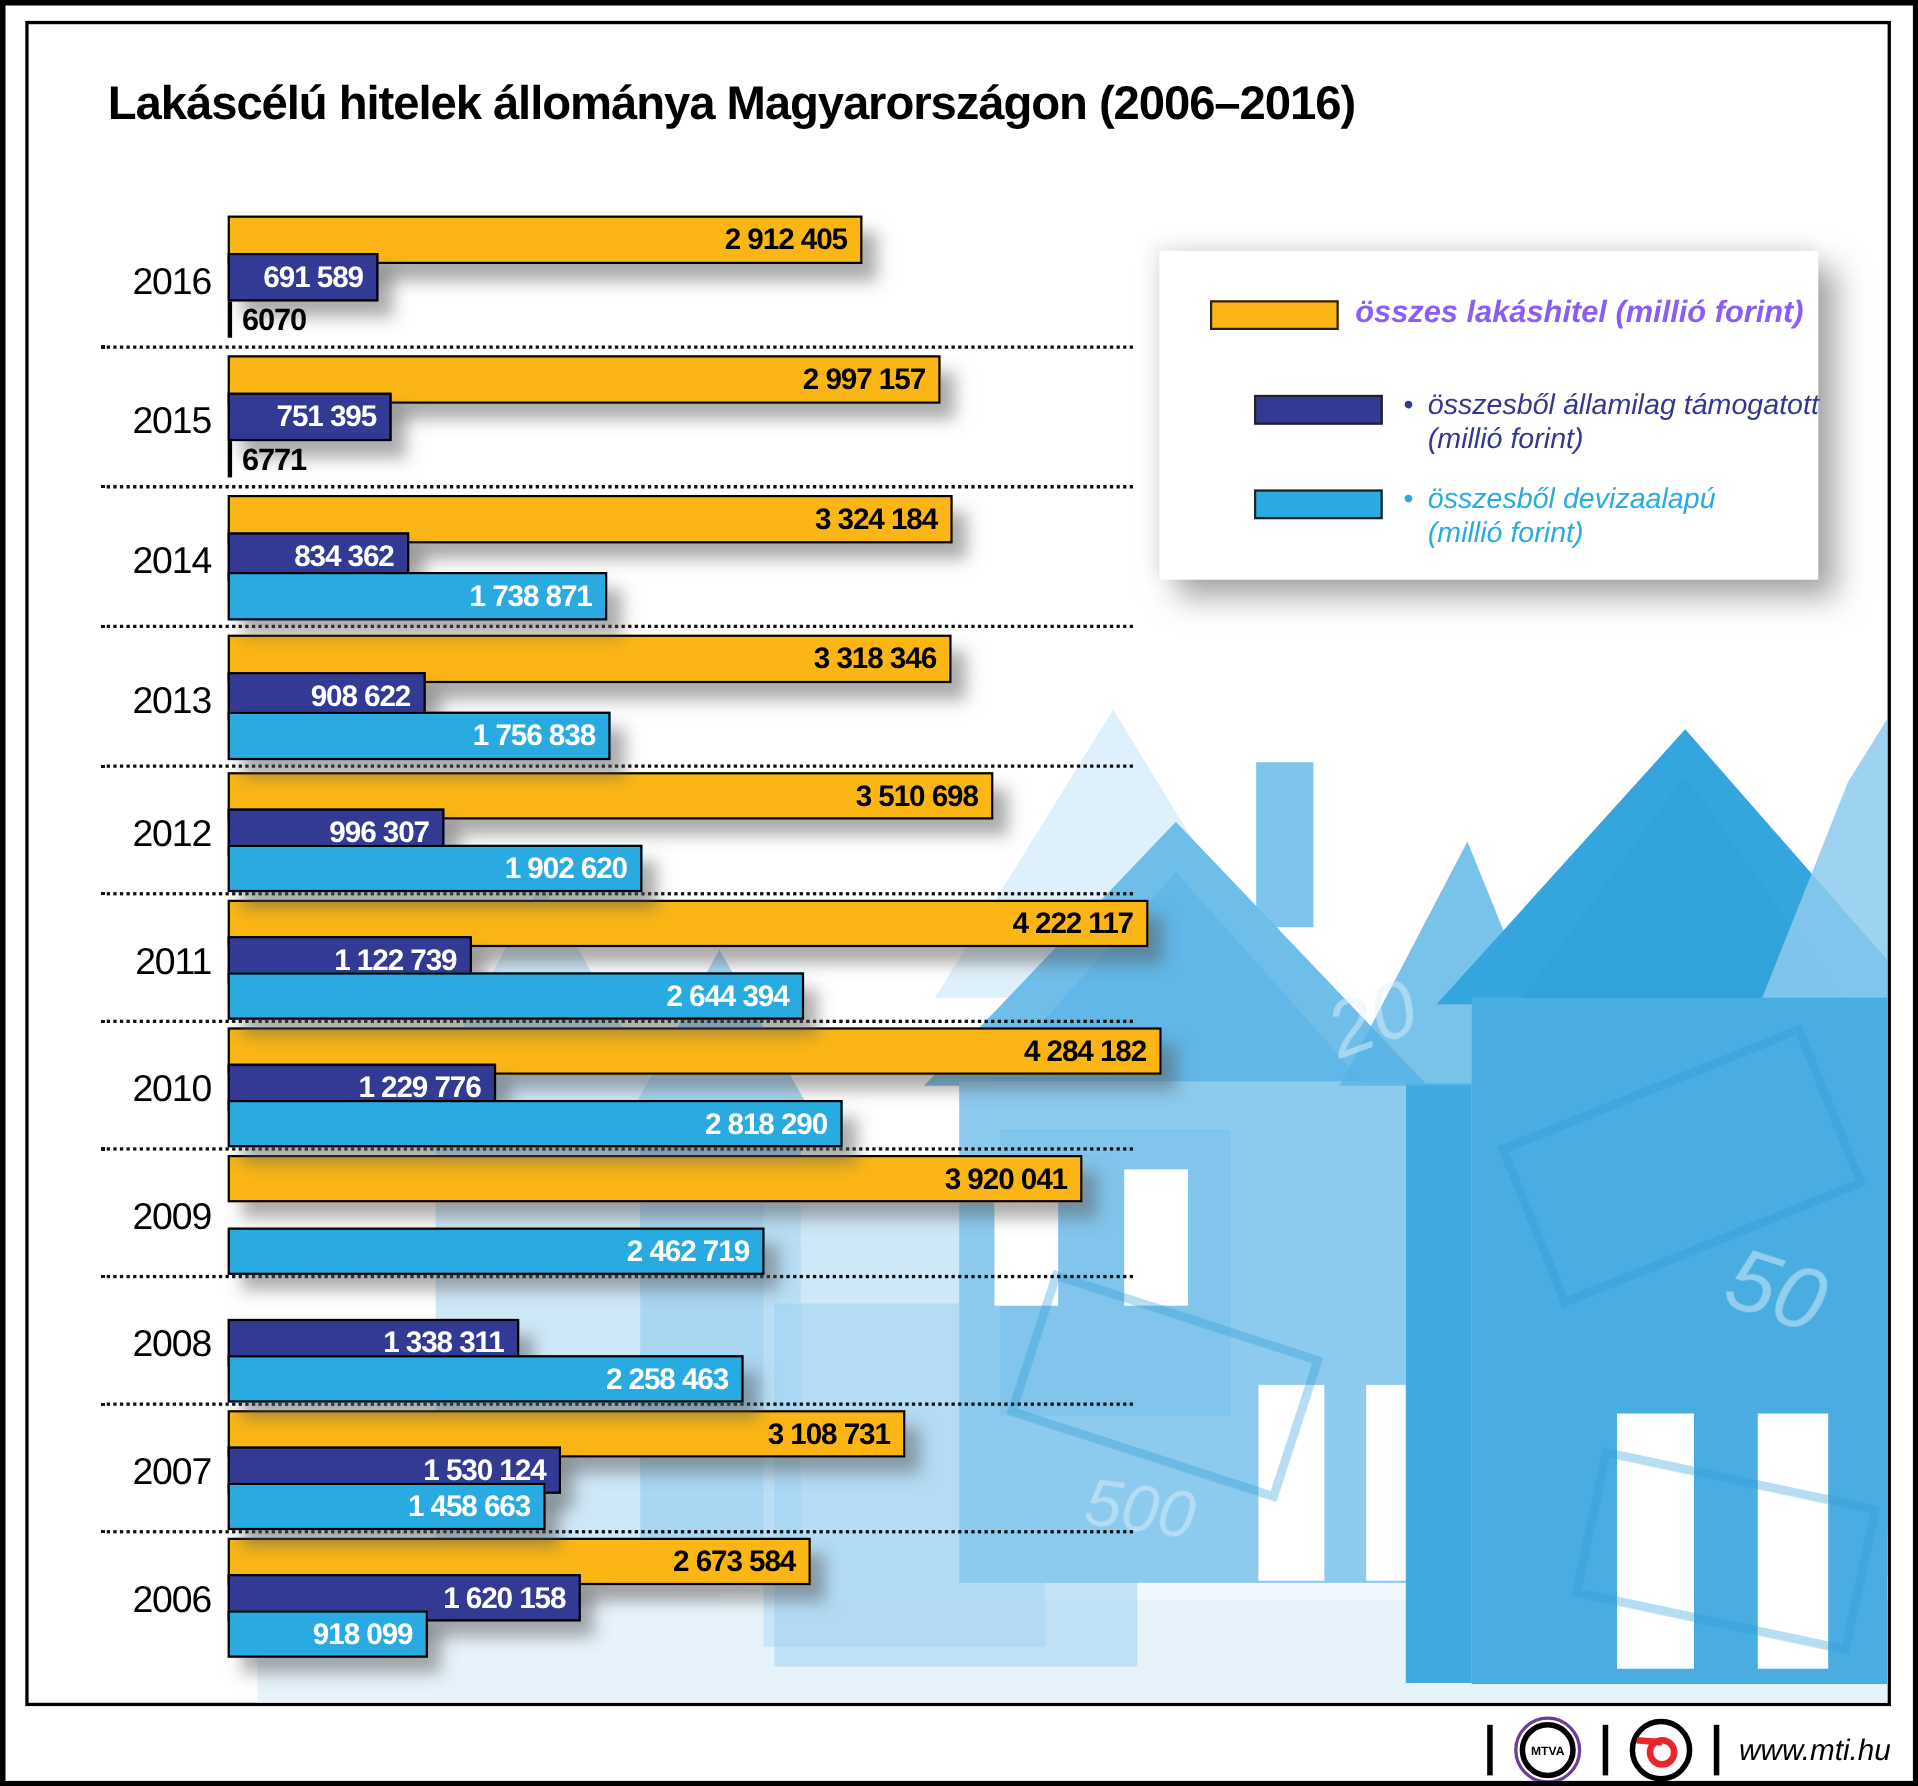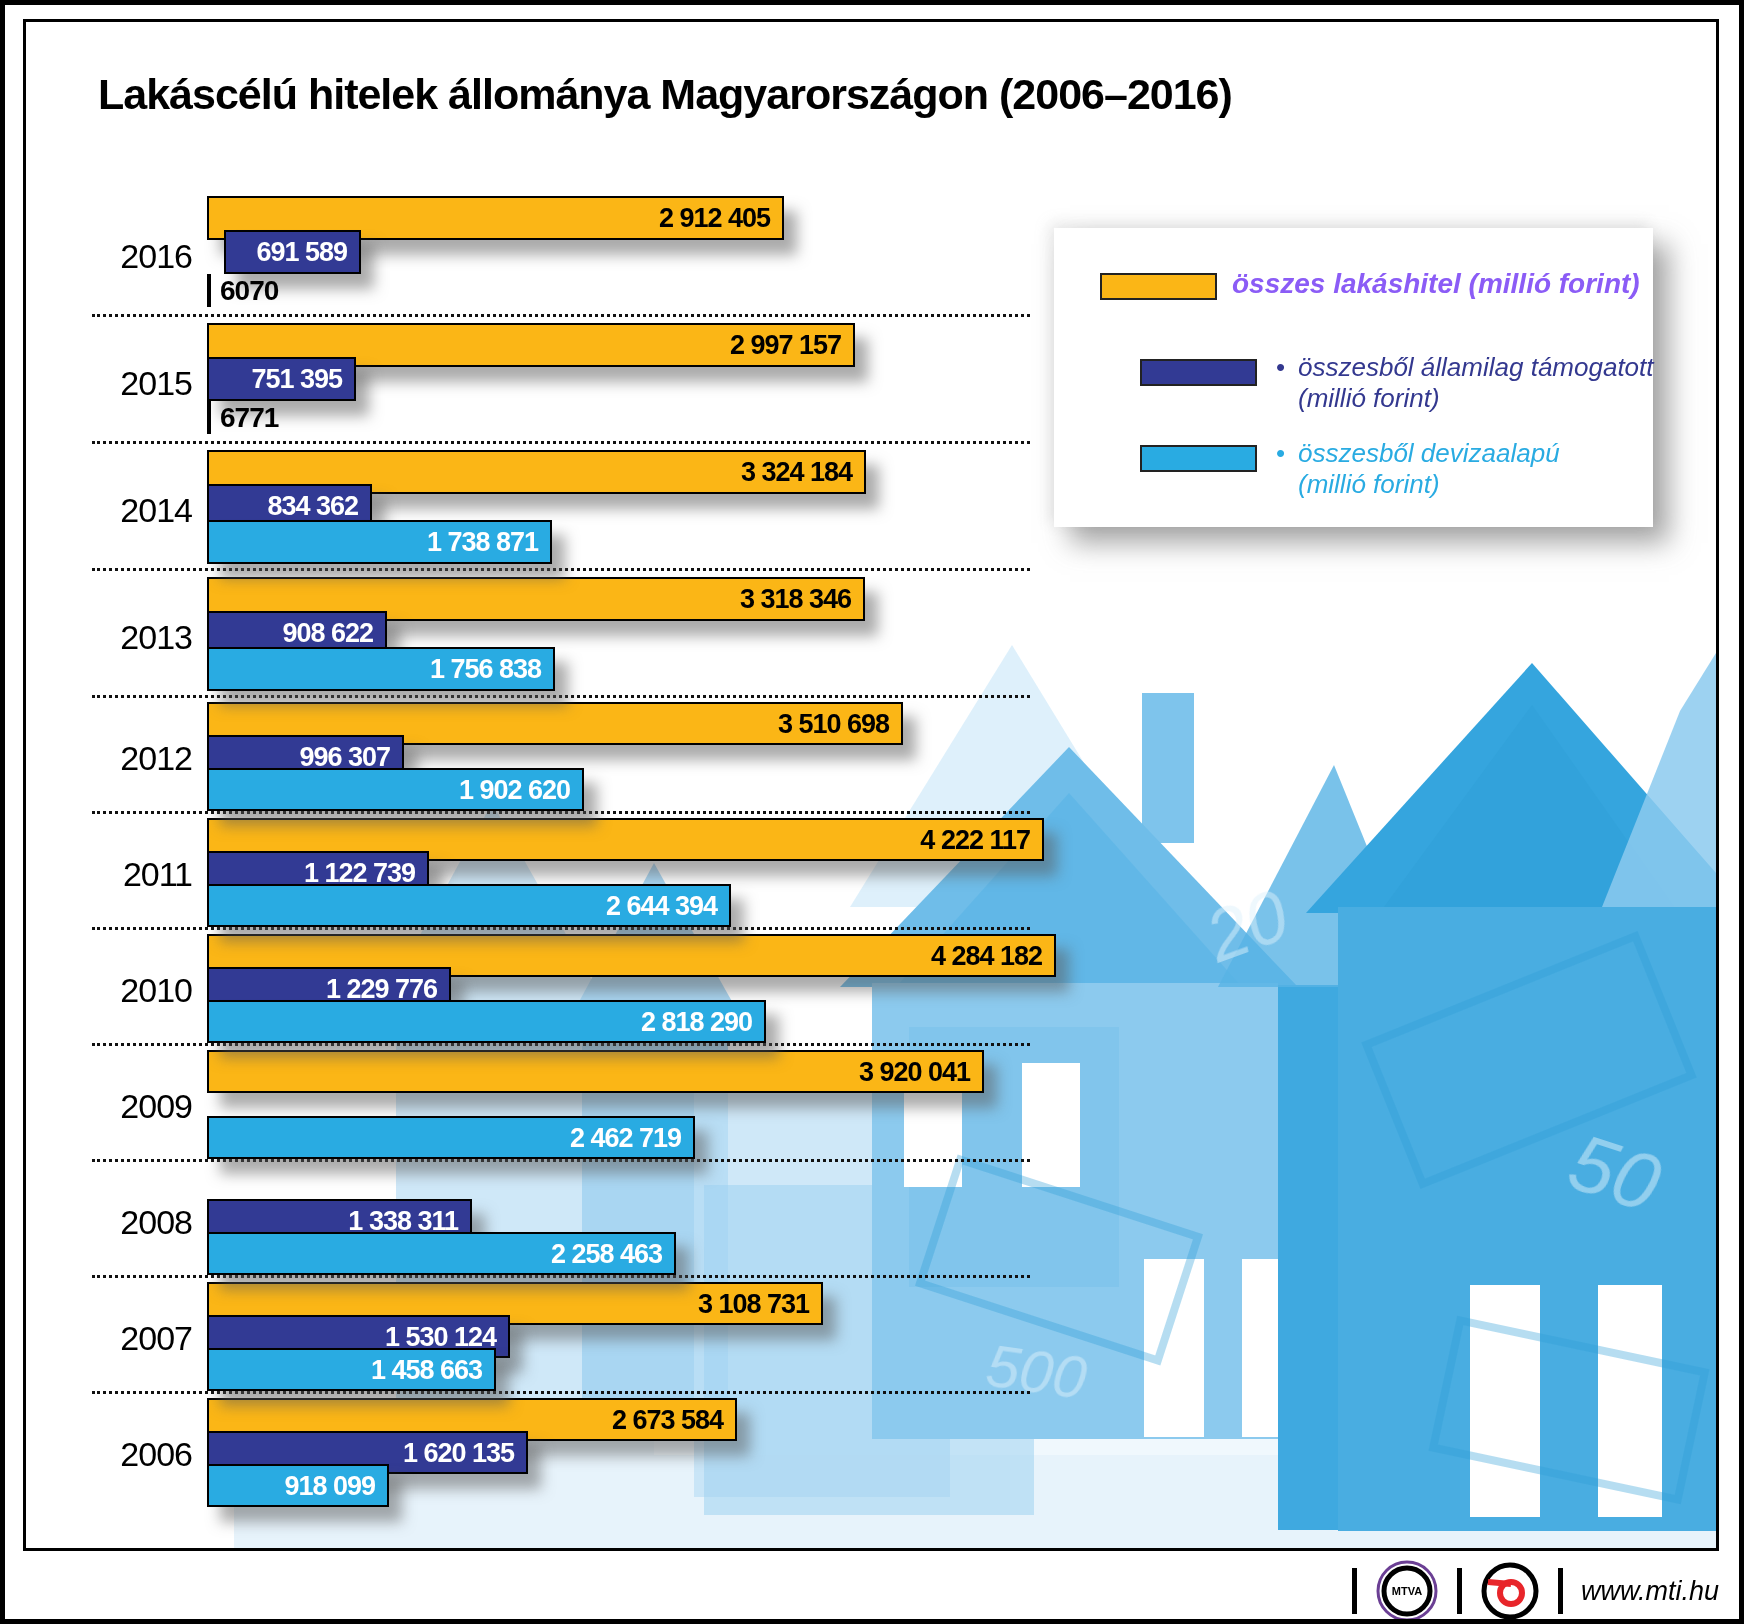--- a/index.html
+++ b/index.html
@@ -131,21 +131,21 @@
 
     <h1 class="page-title">Lakáscélú hitelek állománya Magyarországon (2006–2016)</h1>
 
     <div class="chart">
 
       <div class="row tall">
         <div class="year">2016</div>
         <div class="bar total" style="width: 577px;">
             <span class="val">2 912 405</span>
           </div>
-        <div class="bar state" style="width: 137px; margin-left: 17px;">
+        <div class="bar state" style="width: 137px;">
             <span class="val">691 589</span>
           </div>
         <div class="tick"></div>
         <div class="tick-label">6070</div>
         <div class="sep"></div>
       </div>
 
       <div class="row tall">
         <div class="year">2015</div>
         <div class="bar total" style="width: 648px;">
@@ -264,21 +264,21 @@
           </div>
         <div class="sep"></div>
       </div>
 
       <div class="row">
         <div class="year">2006</div>
         <div class="bar total" style="width: 530px;">
             <span class="val">2 673 584</span>
           </div>
         <div class="bar state" style="width: 321px;">
-            <span class="val">1 620 135</span>
+            <span class="val">1 620 158</span>
           </div>
         <div class="bar fx" style="width: 182px;">
             <span class="val">918 099</span>
           </div>
       </div>
     </div>
 
     <div class="legend">
       <div class="lg-sw sw-total"></div>
       <div class="lg-label lg-total">összes lakáshitel (millió forint)</div>

